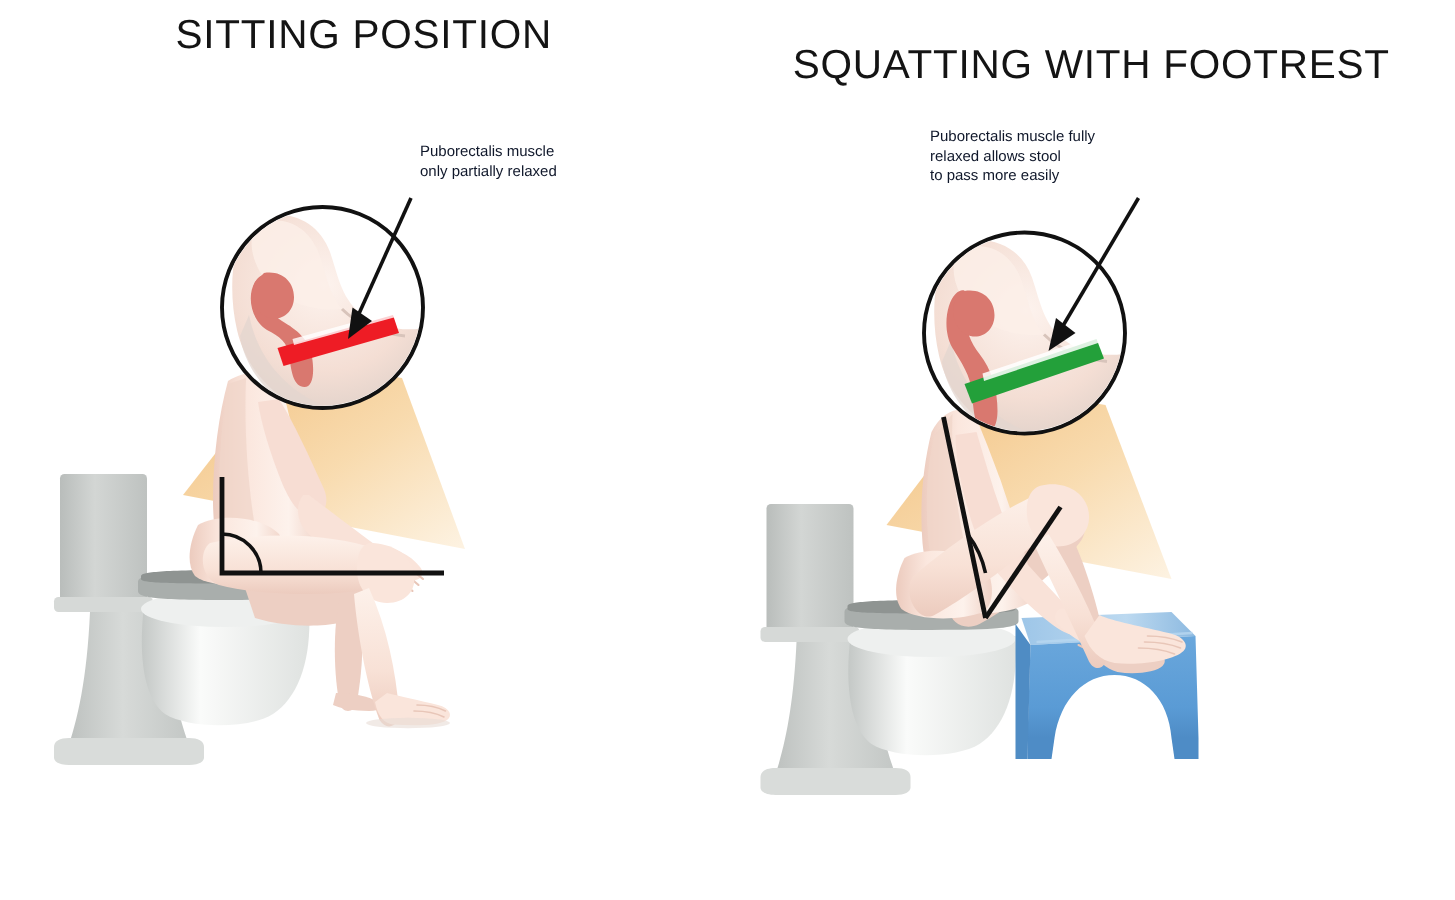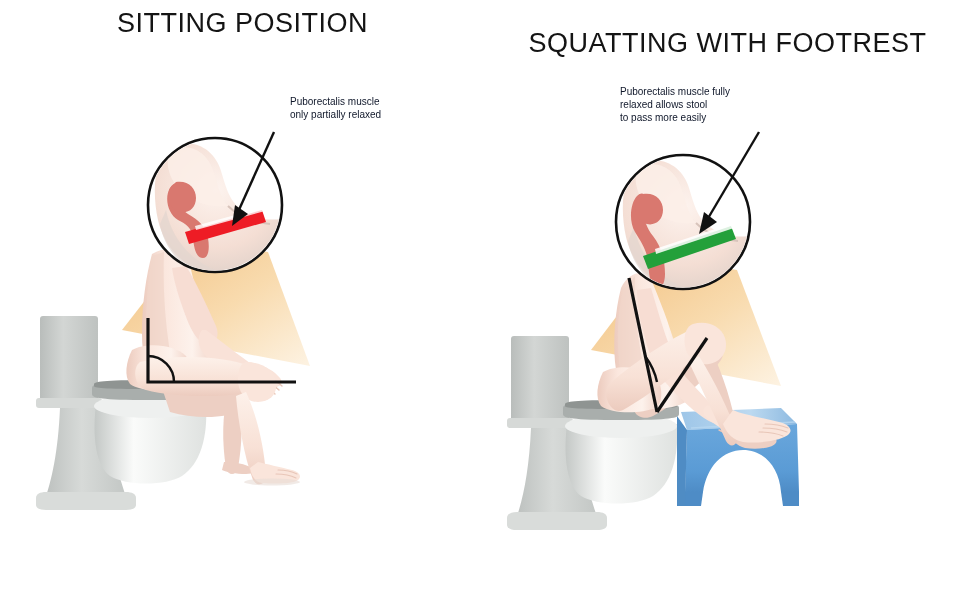--- a/index.html
+++ b/index.html
@@ -22,21 +22,21 @@
     color:#141414;
     white-space:nowrap;
   }
 
   .callout{
     position:absolute;
     font-size:10px;line-height:1.28;
     color:#0f172a;
     white-space:pre-line;
   }
-  .callout.left-callout{ left:290px; top:96px; width:200px;}
+  .callout.left-callout{ left:280px; top:96px; width:200px;}
   .callout.right-callout{ left:135px; top:66px; width:215px;}
 
   svg.art{position:absolute;left:0;top:0;width:485px;height:600px;overflow:visible;}
 </style>
 </head>
 <body>
 
 <div class="stage">
 
   <div class="panel left">

